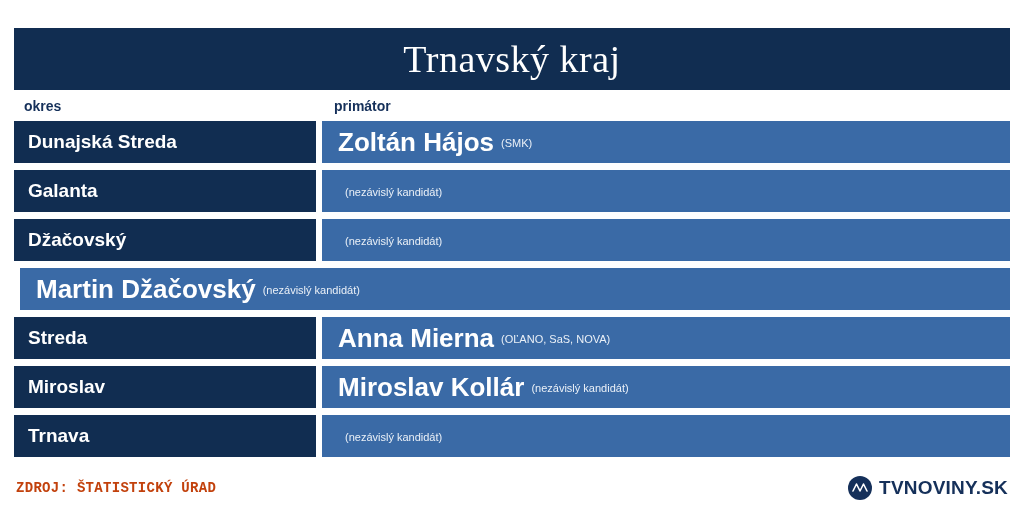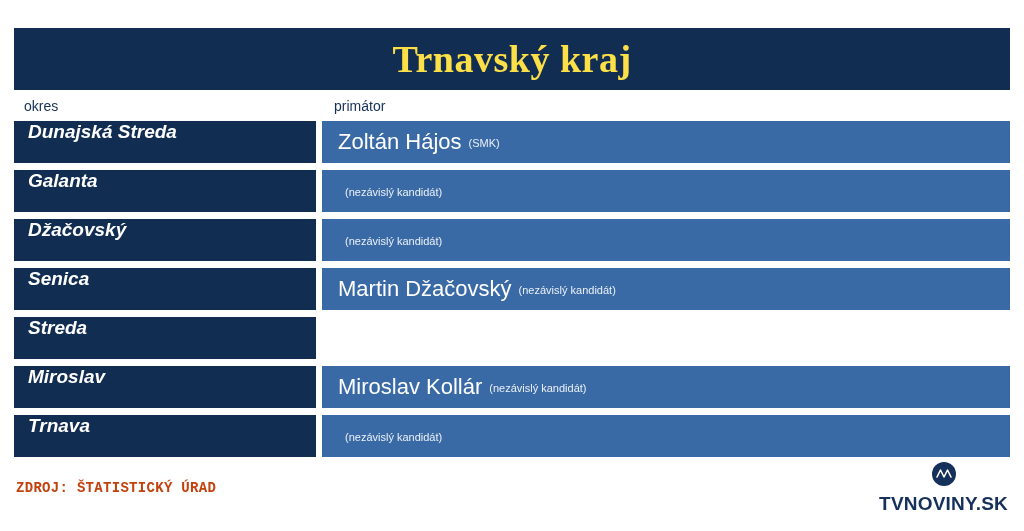--- a/index.html
+++ b/index.html
@@ -23,36 +23,36 @@
   }
   .title-bar {
     margin-top: 28px;
     height: 62px;
     background: #112d51;
     display: flex;
     align-items: center;
     justify-content: center;
   }
   .title-bar .title {
-    color: #fde047;
+    color: #ffffff;
     font-family: "Liberation Serif", serif;
-    font-weight: bold;
+    font-weight: normal;
     font-size: 38px;
     letter-spacing: 0.5px;
   }
   .col-headers {
     display: flex;
     height: 26px;
     align-items: center;
     margin-top: 3px;
   }
   .col-headers .ch {
     font-size: 14px;
     color: #15305a;
-    font-weight: normal;
+    font-weight: bold;
   }
   .ch-okres {
     width: 308px;
     padding-left: 10px;
     box-sizing: border-box;
   }
   .ch-primator {
     padding-left: 12px;
   }
   .rows {
@@ -63,43 +63,42 @@
   }
   .row {
     display: flex;
     height: 42px;
     align-items: stretch;
   }
   .cell-district {
     width: 302px;
     background: #112d51;
     display: flex;
-    align-items: flex-start;
+    align-items: center;
     padding-left: 14px;
     box-sizing: border-box;
-    font-style: italic;
   }
   .cell-district span {
     color: #ffffff;
     font-size: 19px;
     font-weight: bold;
   }
   .cell-mayor {
     flex: 1;
     margin-left: 6px;
     background: #3a6aa6;
     display: flex;
     align-items: center;
     padding-left: 16px;
     box-sizing: border-box;
   }
   .mayor-name {
     color: #ffffff;
-    font-size: 22px;
-    font-weight: normal;
+    font-size: 26px;
+    font-weight: bold;
   }
   .mayor-party {
     color: #eaf0f7;
     font-size: 11px;
     margin-left: 7px;
     position: relative;
     top: 1px;
   }
   .footer {
     display: flex;
@@ -114,21 +113,20 @@
     color: #c2410c;
     letter-spacing: 0.3px;
     padding-left: 2px;
     font-family: Liberation Mono, monospace;
   }
   .brand {
     display: flex;
     align-items: center;
     gap: 7px;
     padding-right: 2px;
-    flex-direction: column;
   }
   .brand-mark {
     width: 24px;
     height: 24px;
     border-radius: 50%;
     background: #15305a;
     display: flex;
     align-items: center;
     justify-content: center;
   }
@@ -177,32 +175,33 @@
     <div class="row">
       <div class="cell-district">
         <span>Džačovský</span>
       </div>
       <div class="cell-mayor">
         <span class="mayor-party">(nezávislý kandidát)</span>
       </div>
     </div>
 
     <div class="row">
-      <div class="cell-district">
-        <span>Senica</span>
-      </div>
       <div class="cell-mayor">
         <span class="mayor-name">Martin Džačovský</span>
         <span class="mayor-party">(nezávislý kandidát)</span>
       </div>
     </div>
 
     <div class="row">
       <div class="cell-district">
         <span>Streda</span>
+      </div>
+      <div class="cell-mayor">
+        <span class="mayor-name">Anna Mierna</span>
+        <span class="mayor-party">(OĽANO, SaS, NOVA)</span>
       </div>
     </div>
 
     <div class="row">
       <div class="cell-district">
         <span>Miroslav</span>
       </div>
       <div class="cell-mayor">
         <span class="mayor-name">Miroslav Kollár</span>
         <span class="mayor-party">(nezávislý kandidát)</span>

